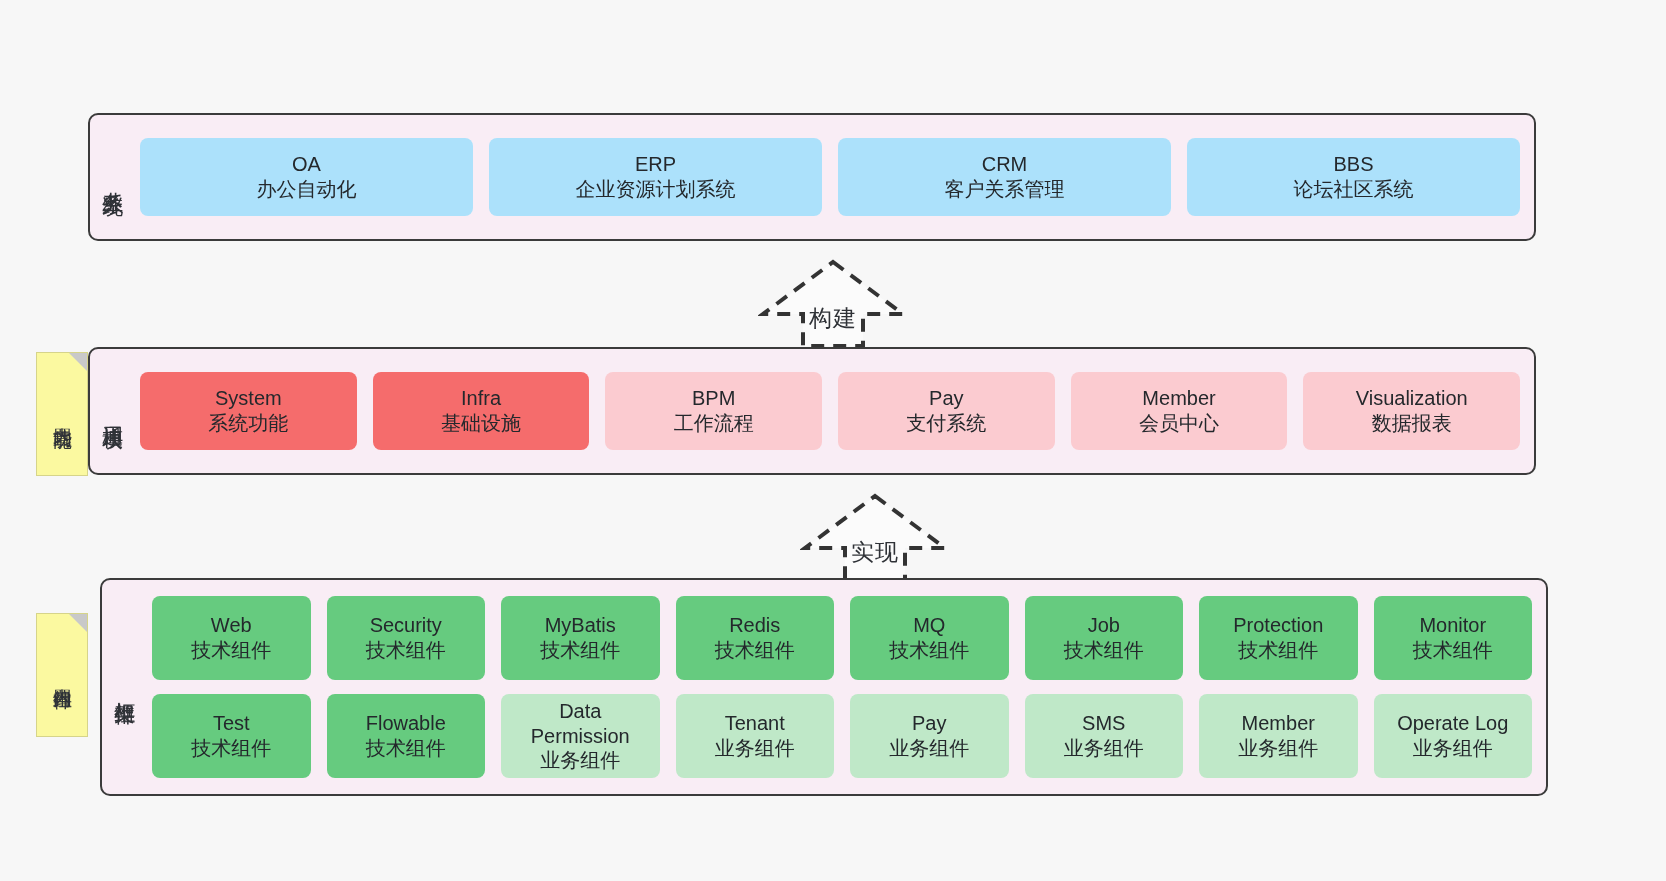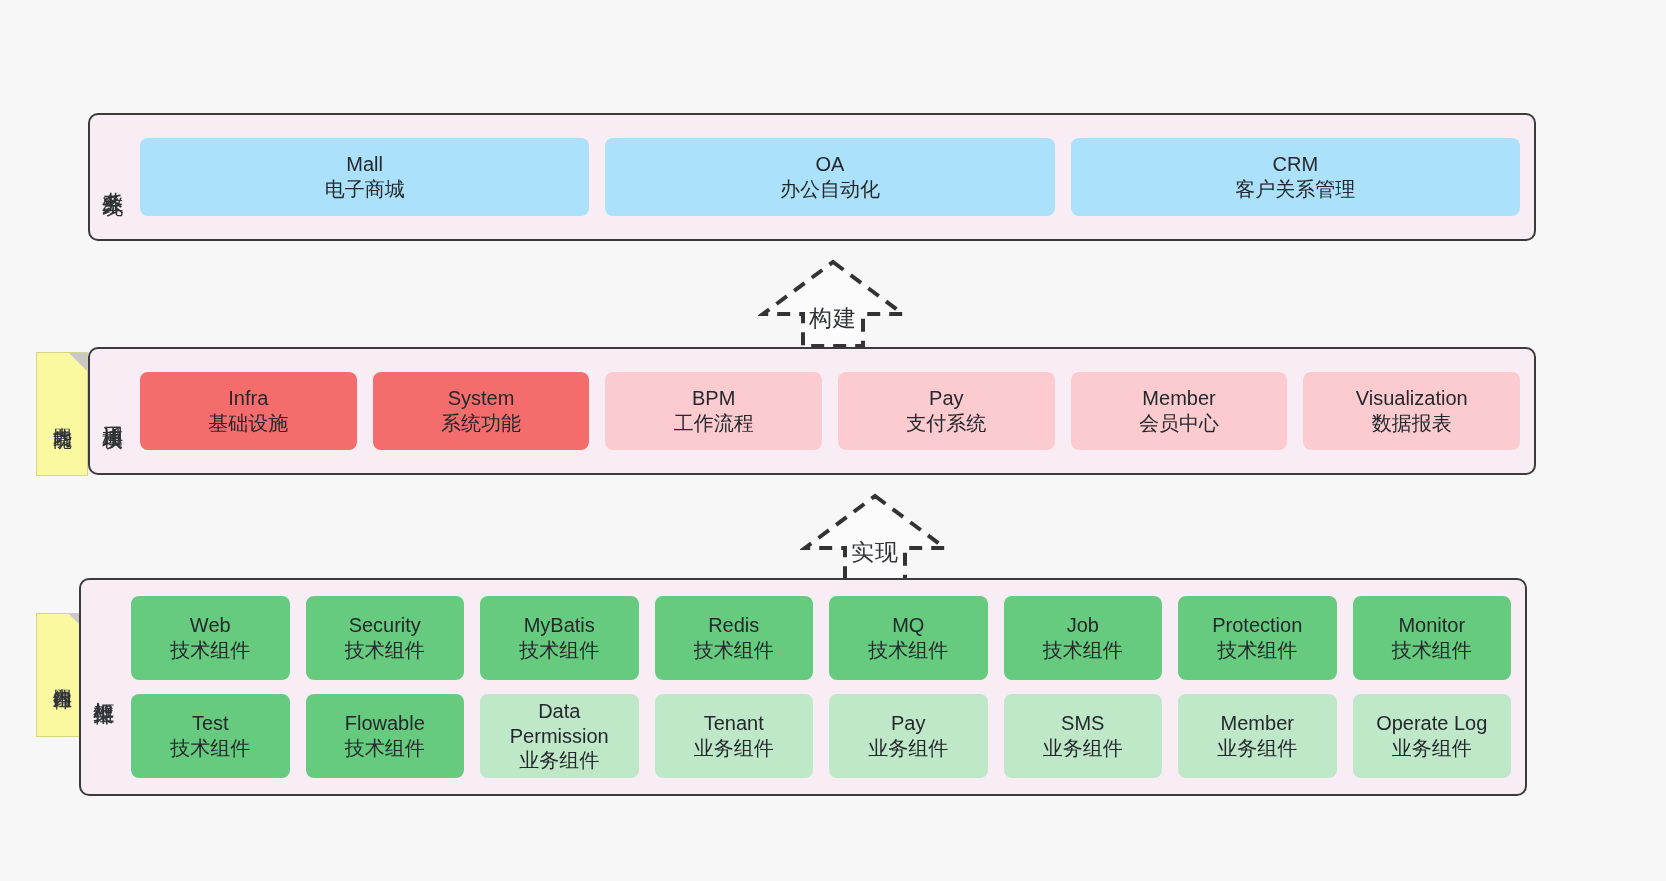--- a/index.html
+++ b/index.html
@@ -80,21 +80,21 @@
   
   .blue       { background: #ace1fb; }
   .red        { background: #f56c6c; }
   .pink       { background: #fbcbd0; }
   .green      { background: #66cb7f; }
   .lightgreen { background: #bfe8c8; }
 
   
   #layer-business { left: 88px;  top: 113px; width: 1448px; height: 128px; }
   #layer-modules  { left: 88px;  top: 347px; width: 1448px; height: 128px; }
-  #layer-framework{ left: 79px;  top: 578px; width: 1448px; height: 218px; }
+  #layer-framework{ left: 100px;  top: 578px; width: 1448px; height: 218px; }
 
   #layer-business  .row, #layer-modules .row { height: 78px; }
   #layer-framework .row { height: 84px; }
 
   
   .note {
     position: absolute;
     width: 52px;
     background: #fbf9a0;
     border: 1px solid #d6d48a;
@@ -144,55 +144,59 @@
 </head>
 <body>
 
 <div id="stage">
 
   <div class="layer" id="layer-business">
     <div class="layer-title">业务系统</div>
     <div class="layer-body">
       <div class="row">
         <div class="card blue">
-          <span class="c-name">Mall</span>
-          <span class="c-sub">电子商城</span>
-        </div>
-        <div class="card blue">
           <span class="c-name">OA</span>
           <span class="c-sub">办公自动化</span>
+        </div>
+        <div class="card blue">
+          <span class="c-name">ERP</span>
+          <span class="c-sub">企业资源计划系统</span>
         </div>
         <div class="card blue">
           <span class="c-name">CRM</span>
           <span class="c-sub">客户关系管理</span>
+        </div>
+        <div class="card blue">
+          <span class="c-name">BBS</span>
+          <span class="c-sub">论坛社区系统</span>
         </div>
       </div>
     </div>
   </div>
 
   <div class="arrow" id="arrow-build">
     <svg width="150" height="90" viewBox="0 0 150 90">
       <path d="M75 4 L145 56 L105 56 L105 88 L45 88 L45 56 L5 56 Z" fill="#fbfbfb" stroke="#333333" stroke-width="4" stroke-dasharray="13 9" stroke-linejoin="miter"></path>
     </svg>
     <div class="arrow-label">构建</div>
   </div>
 
   <div class="note" id="note-functions">内置功能</div>
 
   <div class="layer" id="layer-modules">
     <div class="layer-title">通用模块</div>
     <div class="layer-body">
       <div class="row">
         <div class="card red">
+          <span class="c-name">System</span>
+          <span class="c-sub">系统功能</span>
+        </div>
+        <div class="card red">
           <span class="c-name">Infra</span>
           <span class="c-sub">基础设施</span>
-        </div>
-        <div class="card red">
-          <span class="c-name">System</span>
-          <span class="c-sub">系统功能</span>
         </div>
         <div class="card pink">
           <span class="c-name">BPM</span>
           <span class="c-sub">工作流程</span>
         </div>
         <div class="card pink">
           <span class="c-name">Pay</span>
           <span class="c-sub">支付系统</span>
         </div>
         <div class="card pink">

